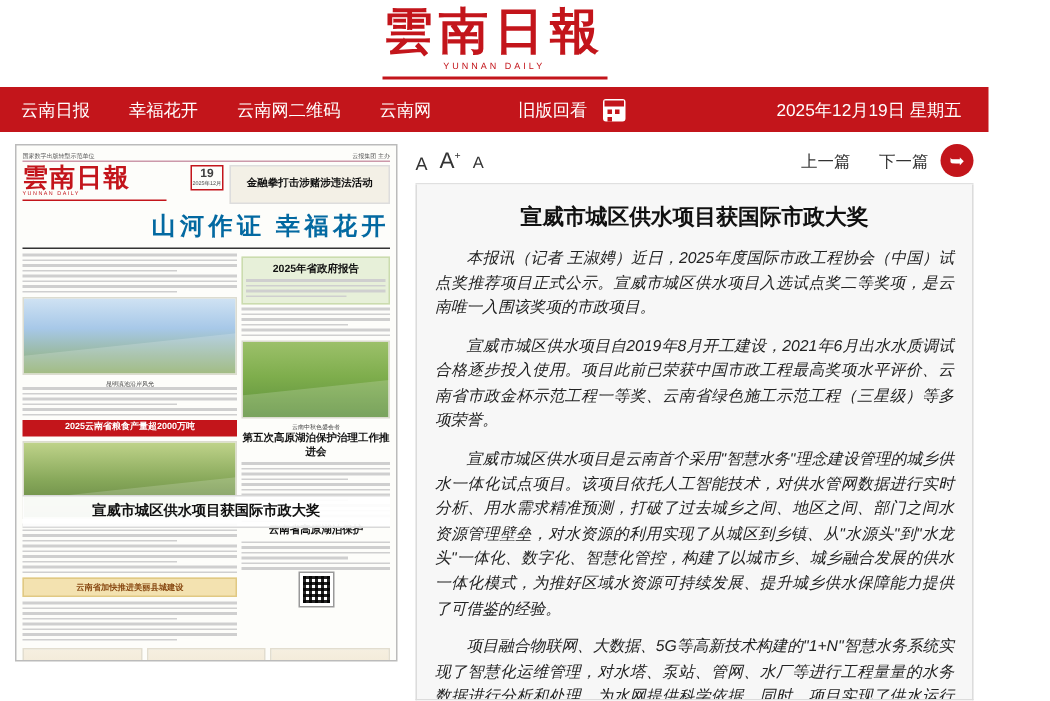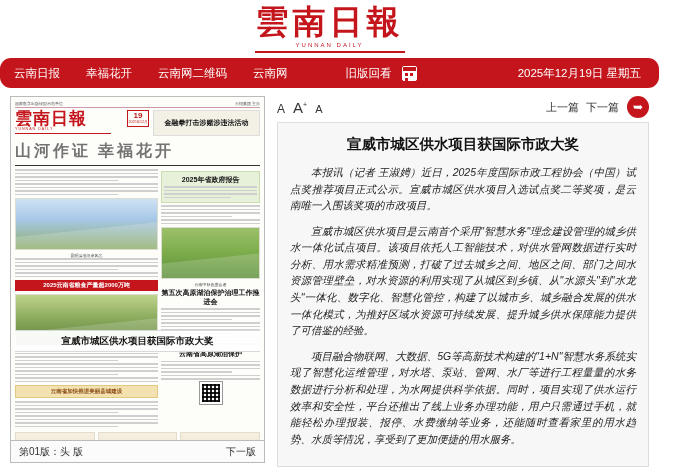--- a/index.html
+++ b/index.html
@@ -33,21 +33,20 @@
   }
   .logo-rule {
     width:150px; height:2px; background:#c3151b; margin:3px auto 0;
   }
 
   
   .navbar {
     height:30px; background:#c3151b; color:#fff;
     display:flex; align-items:center; padding:0 14px;
     font-size:11.5px;
-    border-radius:11px;
   }
   .navbar .nav-item {
     margin-right:26px; white-space:nowrap; cursor:pointer;
   }
   .navbar .nav-item.last { margin-right:10px;padding-left:32px; }
   .cal-icon {
     width:15px; height:15px; border:1px solid #fff; border-radius:2px;
     position:relative; margin-right:10px; flex:0 0 auto;
     background:#fff;
   }
@@ -89,34 +88,34 @@
   }
   .p-logo .pl-main {
     font-family:"Liberation Serif", serif;
     font-size:17px; font-weight:bold; color:#c3151b; letter-spacing:1px;
     line-height:1;
   }
   .p-logo .pl-sub { font-size:3.6px; color:#c3151b; letter-spacing:1px; }
   .p-logo .pl-rule { height:1px; background:#c3151b; margin-top:2px; width:96px; }
   .p-datebox {
     flex:0 0 22px; border:1px solid #c3151b; text-align:center;
-    margin:0 4px; color:#b91c1c; line-height:1.1; padding:1px 0;
+    margin:0 4px; color:#404040; line-height:1.1; padding:1px 0;
   }
   .p-datebox .d1 { font-size:8px; font-weight:bold; }
   .p-datebox .d2 { font-size:3.6px; }
   .p-slogan {
     flex:1; font-size:7px; color:#111; font-weight:bold;
     border:1px solid #ddd; background:#f3f0e6;
     display:flex; align-items:center; justify-content:center;
     height:26px; text-align:center; line-height:1.2;
   }
   .p-title {
-    text-align:left; font-family:"Liberation Serif", serif;
+    text-align:right; font-family:"Liberation Serif", serif;
     font-size:16px; font-weight:bold; letter-spacing:3px;
-    color:#737373; margin:5px 0 3px;
+    color:#0369a1; margin:5px 0 3px;
   }
   .p-rule { height:1px; background:#333; margin-bottom:3px; }
   .p-cols { display:flex; gap:3px; }
   .p-col { flex:1; }
   .p-col.wide { flex:1.45; }
   .lines span {
     display:block; height:1.5px; background:#cfcfcf; margin-bottom:2px;
   }
   .lines span:nth-child(4n) { width:72%; }
   .photo {
@@ -188,21 +187,21 @@
     display:flex; align-items:center; height:22px; margin-bottom:4px;
   }
   .font-sizes { display:flex; align-items:flex-end; gap:8px; }
   .fs { color:#333; cursor:pointer; line-height:1; }
   .fs.s1 { font-size:12px; }
   .fs.s2 { font-size:15px; }
   .fs.s3 { font-size:11px; }
   .fs sup { font-size:7px; }
   .art-toolbar .spacer { flex:1; }
   .prev-next { font-size:11px; color:#333; }
-  .prev-next span { cursor:pointer; margin-left:4px; }
+  .prev-next span { cursor:pointer; margin-left:16px; }
   .round-btn {
     width:22px; height:22px; border-radius:50%;
     background:#c3151b; color:#fff; font-size:12px;
     display:flex; align-items:center; justify-content:center;
     margin-left:8px; cursor:pointer;
   }
   .art-divider { height:1px; background:#e0e0e0; }
   .article {
     border:1px solid #dcdcdc; border-top:none;
     background:#f7f7f7; flex:1; padding:10px 12px 8px;
@@ -366,24 +365,20 @@
 
         <div class="paper-headline-overlay">宣威市城区供水项目获国际市政大奖</div>
 
         <div class="p-bottom-strip">
           <div class="bs">扫码关注云南日报客户端</div>
           <div class="bs">云报集团新媒体矩阵</div>
           <div class="bs">云南网二维码</div>
         </div>
       </div>
 
-      <div class="paper-footer">
-        <span class="pf-link">第01版：头 版</span>
-        <span class="pf-link">下一版</span>
-      </div>
     </div>
 
     <div class="article-col">
       <div class="art-toolbar">
         <div class="font-sizes">
           <span class="fs s1">A</span>
           <span class="fs s2"><span>A</span><sup>+</sup></span>
           <span class="fs s3">A</span>
         </div>
         <div class="spacer"></div>
@@ -392,20 +387,21 @@
           <span>下一篇</span>
         </div>
         <div class="round-btn">➥</div>
       </div>
       <div class="art-divider"></div>
 
       <div class="article">
         <div class="art-title">宣威市城区供水项目获国际市政大奖</div>
         <div class="art-body">
           <p>本报讯（记者 王淑娉）近日，2025年度国际市政工程协会（中国）试点奖推荐项目正式公示。宣威市城区供水项目入选试点奖二等奖项，是云南唯一入围该奖项的市政项目。</p>
+          <p>宣威市城区供水项目自2019年8月开工建设，2021年6月出水水质调试合格逐步投入使用。项目此前已荣获中国市政工程最高奖项水平评价、云南省市政金杯示范工程一等奖、云南省绿色施工示范工程（三星级）等多项荣誉。</p>
           <p>宣威市城区供水项目是云南首个采用"智慧水务"理念建设管理的城乡供水一体化试点项目。该项目依托人工智能技术，对供水管网数据进行实时分析、用水需求精准预测，打破了过去城乡之间、地区之间、部门之间水资源管理壁垒，对水资源的利用实现了从城区到乡镇、从"水源头"到"水龙头"一体化、数字化、智慧化管控，构建了以城市乡、城乡融合发展的供水一体化模式，为推好区域水资源可持续发展、提升城乡供水保障能力提供了可借鉴的经验。</p>
           <p>项目融合物联网、大数据、5G等高新技术构建的"1+N"智慧水务系统实现了智慧化运维管理，对水塔、泵站、管网、水厂等进行工程量量的水务数据进行分析和处理，为水网提供科学依据。同时，项目实现了供水运行效率和安全性，平台还推出了线上业务办理功能，用户只需通过手机，就能轻松办理报装、报停、水费缴纳等业务，还能随时查看家里的用水趋势、水质等情况，享受到了更加便捷的用水服务。</p>
         </div>
       </div>
     </div>
 
   </div>
 </div>
 
 </body></html>

